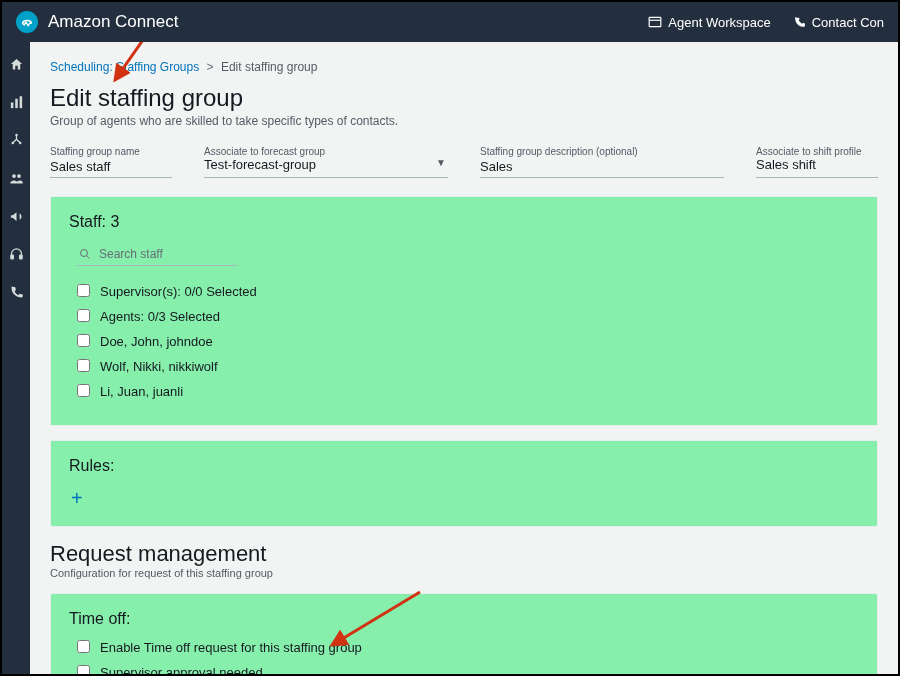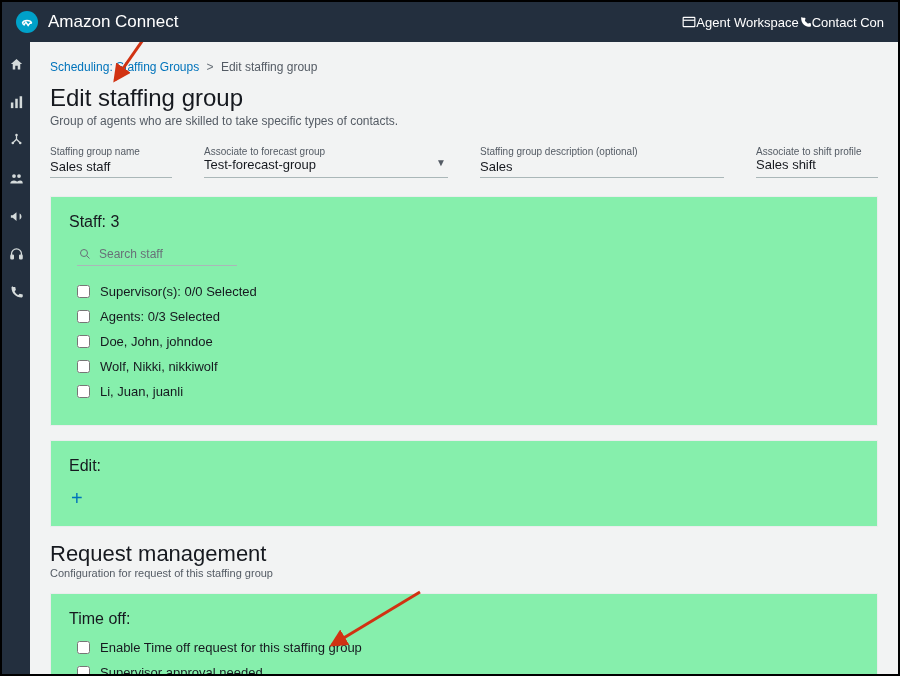--- a/index.html
+++ b/index.html
@@ -1,40 +1,40 @@
 <!DOCTYPE html>
 <html><head>
 <meta charset="utf-8">
 <style>
 * { box-sizing: border-box; margin: 0; padding: 0; font-family: "Amazon Ember", "Helvetica Neue", Arial, sans-serif; }
 body { background: #f2f3f3; color: #16191f; overflow: hidden; width: 900px; height: 676px; position: relative; border: 2px solid #000; }
 .topbar { background: #232f3e; color: #fff; height: 40px; display: flex; align-items: center; padding: 0 14px; }
 .topbar .logo { width: 22px; height: 22px; background: #00a1c9; border-radius: 50%; display: flex; align-items: center; justify-content: center; margin-right: 10px; }
 .topbar .product { font-size: 17px; font-weight: 400; flex: 1; }
-.topbar .tb-btn { display: flex; align-items: center; font-size: 13px; cursor: pointer; }
+.topbar .tb-btn { display: flex; align-items: center; gap: 6px; font-size: 13px; margin-left: 22px; cursor: pointer; }
 .topbar svg { display: block; }
 .shell { display: flex; height: calc(100% - 40px); }
 .sidebar { width: 28px; background: #232f3e; display: flex; flex-direction: column; align-items: center; padding-top: 14px; gap: 22px; }
 .sidebar .nav-icon { color: #d5dbdb; cursor: pointer; width: 16px; height: 16px; display: flex; align-items: center; justify-content: center; }
 .main { flex: 1; overflow-y: auto; padding: 18px 20px 30px 20px; background: #f2f3f3; position: relative; }
 .breadcrumb { font-size: 12px; color: #545b64; margin-bottom: 10px; }
 .breadcrumb a { color: #0073bb; text-decoration: none; }
 .breadcrumb .sep { margin: 0 4px; color: #687078; }
 h1.page-title { font-size: 24px; font-weight: 400; color: #16191f; margin-bottom: 2px; }
 .page-desc { font-size: 12px; color: #545b64; margin-bottom: 18px; }
 .form-row { display: flex; gap: 32px; margin-bottom: 18px; }
 .field { flex: 1; position: relative; border-bottom: 1px solid #aab7b8; padding-bottom: 2px; background: #f2f3f3; }
 .field.wide { flex: 2; }
 .field .label { font-size: 10px; color: #545b64; display: block; }
 .field .value { font-size: 13px; color: #16191f; border: none; background: transparent; width: 100%; outline: none; padding: 0; }
 .field .caret { position: absolute; right: 2px; top: 50%; transform: translateY(-50%); color: #545b64; font-size: 10px; }
 .card { background: #86efac; border: 1px solid #eaeded; padding: 16px 18px; margin-bottom: 14px; }
 .card-heading { font-size: 16px; font-weight: 400; color: #16191f; margin-bottom: 12px; }
 .search-box { display: flex; align-items: center; gap: 8px; border-bottom: 1px solid #aab7b8; width: 160px; padding: 4px 2px; margin: 8px 0 18px 8px; color: #687078; font-size: 12px; }
-.check-line { display: flex; align-items: center; gap: 10px; font-size: 13px; color: #16191f; margin: 10px 0 10px 8px; }
+.check-line { display: flex; gap: 10px; font-size: 13px; color: #16191f; margin: 10px 0 10px 8px; }
 .check-line input[type=checkbox] { width: 13px; height: 13px; accent-color: #687078; }
 .add-btn { color: #0073bb; font-size: 20px; font-weight: 400; cursor: pointer; margin-left: 2px; }
 h2.section-title { font-size: 22px; font-weight: 400; margin-top: 8px; }
 .section-desc { font-size: 11px; color: #545b64; margin-bottom: 14px; }
 
 .arrow { position: absolute; pointer-events: none; z-index: 50; }
 </style>
 </head>
 <body>
 
@@ -166,21 +166,21 @@
         <input type="checkbox" style="">
         <span>Wolf, Nikki, nikkiwolf</span>
       </label>
       <label class="check-line">
         <input type="checkbox" style="">
         <span>Li, Juan, juanli</span>
       </label>
     </div>
 
     <div class="card">
-      <div class="card-heading">Edit:</div>
+      <div class="card-heading">Rules:</div>
       <div class="add-btn">+</div>
     </div>
 
     <h2 class="section-title">Request management</h2>
     <div class="section-desc">Configuration for request of this staffing group</div>
 
     <div class="card">
       <div class="card-heading">Time off:</div>
       <label class="check-line">
         <input type="checkbox" style="">

